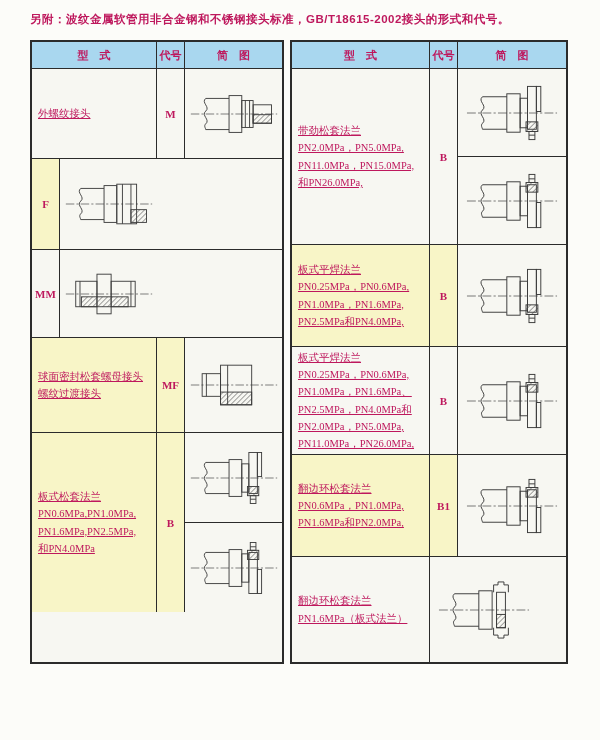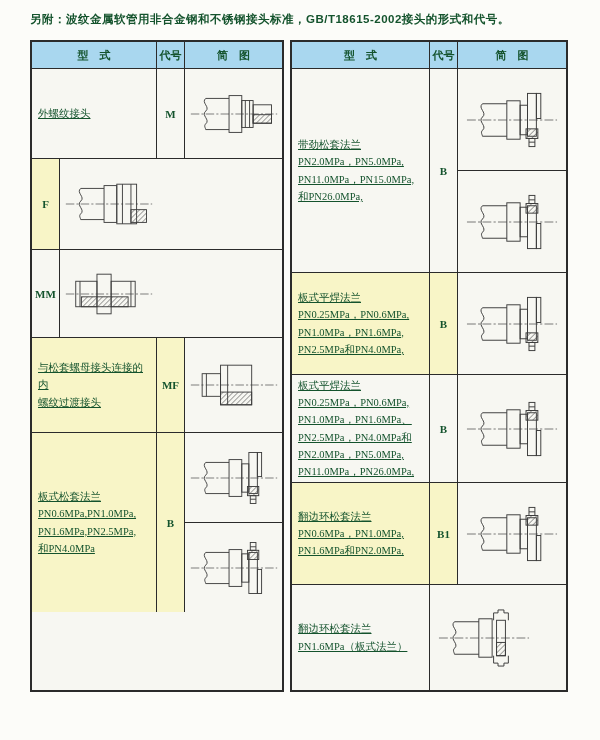--- a/index.html
+++ b/index.html
@@ -1,20 +1,20 @@
 <!DOCTYPE html>
 <html><head>
 <meta charset="utf-8">
 <style>
   html,body{margin:0;padding:0;}
   .page{
     position:relative; width:600px; height:740px;
     background:#fcfcf9;
     font-family:"Liberation Serif", serif;
-    color:#14532d;
+    color:#be185d;
     overflow:hidden;
   }
   .title{
     position:absolute; left:30px; top:12px;
     font-size:11.5px; font-weight:bold; letter-spacing:.5px;
     font-family:"Liberation Sans", sans-serif;
   }
   .tables{ position:absolute; left:30px; top:40px; display:flex; gap:6px; }
   .tbl{ border:2px solid #2b2b2b; background:#f7f7f2; }
   .trow{ display:flex; border-bottom:1.5px solid #2b2b2b; box-sizing:border-box; }
@@ -186,21 +186,21 @@
       <div class="trow" style="height:88px">
         <div class="cell c2 code">MM</div>
         <div class="cell c3 dia">
           <svg width="92" height="62" viewBox="0 0 130 80">
               <use href="#sym-mm"></use>
             </svg>
         </div>
       </div>
 
       <div class="trow hl" style="height:95px">
-        <div class="cell c1 type">与松套螺母接头连接的内
+        <div class="cell c1 type">球面密封松套螺母接头
 螺纹过渡接头</div>
         <div class="cell c2 code">MF</div>
         <div class="cell c3 dia">
           <svg width="92" height="62" viewBox="0 0 130 80">
               <use href="#sym-mf"></use>
             </svg>
         </div>
       </div>
 
 
@@ -225,21 +225,21 @@
       </div>
     </div>
 
     <div class="tbl rt">
       <div class="trow thead">
         <div class="cell c1">型　式</div>
         <div class="cell c2">代号</div>
         <div class="cell c3">简　图</div>
       </div>
 
-      <div class="trow" style="height:204px">
+      <div class="trow" style="height:176px">
         <div class="cell c1 type">带劲松套法兰
 PN2.0MPa，PN5.0MPa,
 PN11.0MPa，PN15.0MPa,
 和PN26.0MPa,</div>
         <div class="cell c2 code">B</div>
         <div class="cell c3 dia split">
           <div class="half">
             <svg width="96" height="70" viewBox="0 0 130 80">
                 <use href="#sym-flg-up"></use>
               </svg>

